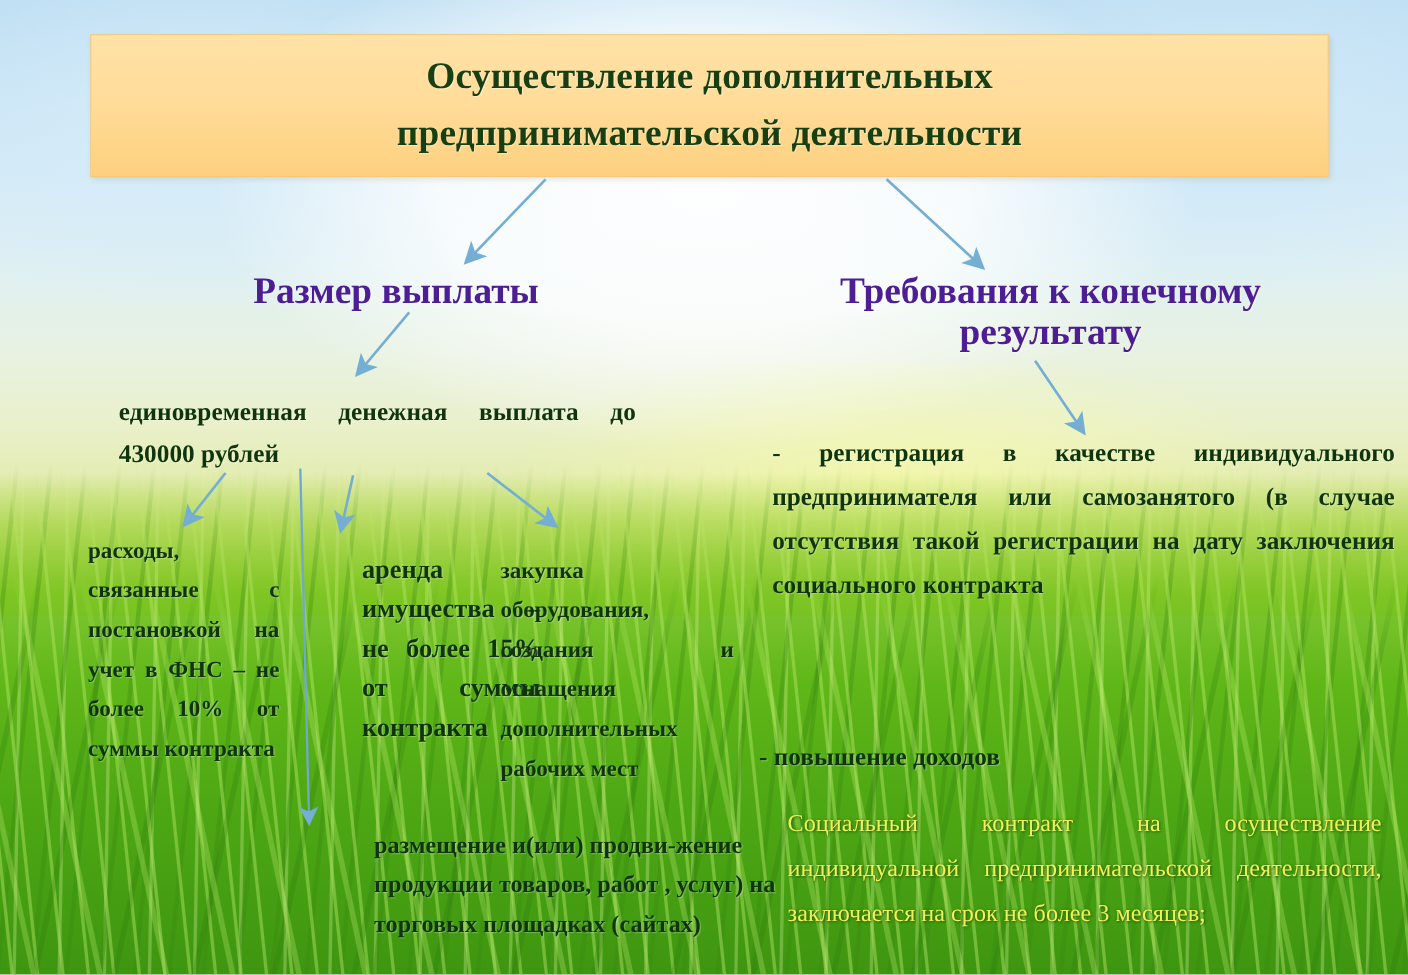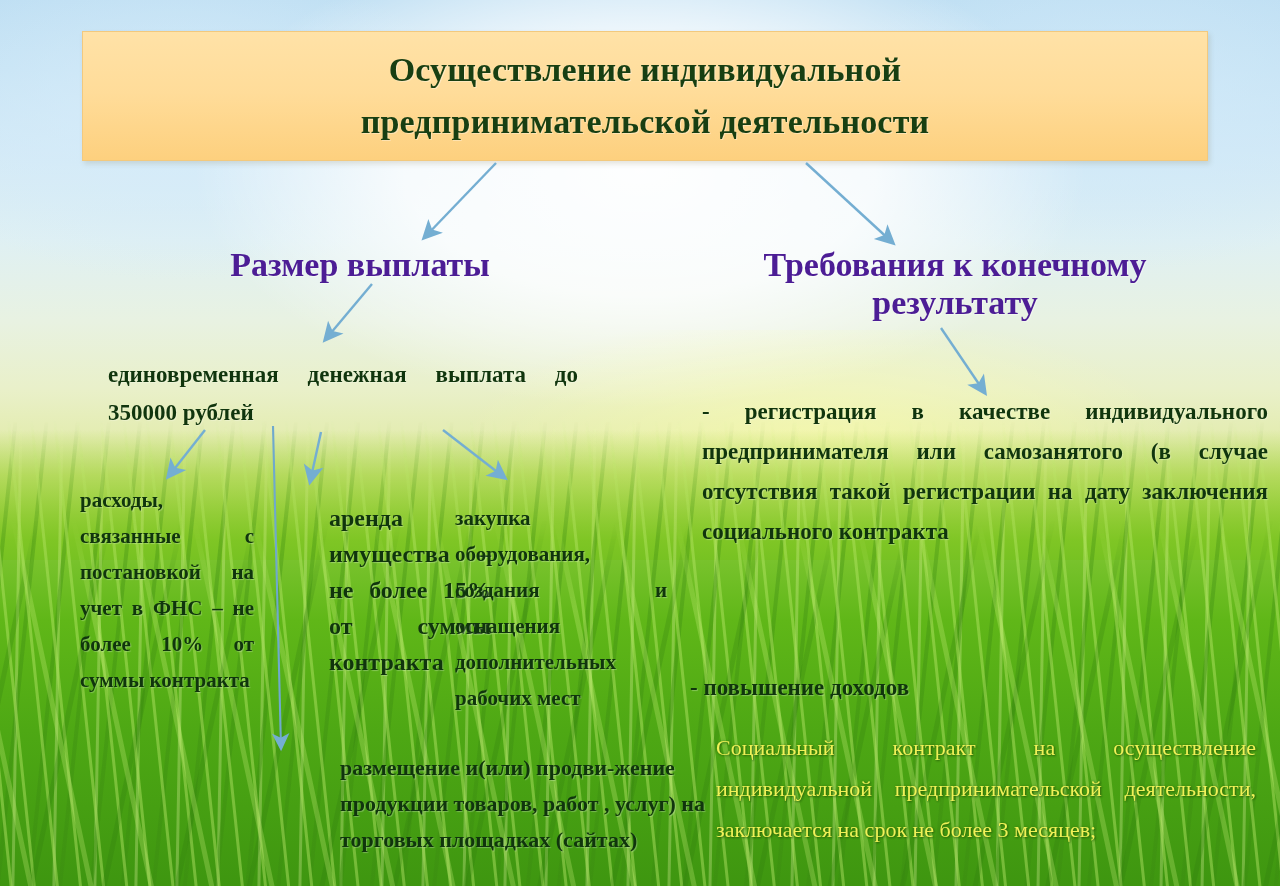--- a/index.html
+++ b/index.html
@@ -121,21 +121,21 @@
 
 <div id="slide">
 
   <div class="bg-sky"></div>
   <div class="bg-glow"></div>
   <div class="bg-grass"></div>
   <div class="grass-tex"></div>
   <div class="grass-tex2"></div>
 
   <div class="title-box">
-    <div class="title-line">Осуществление индивидуальной</div>
+    <div class="title-line">Осуществление дополнительных</div>
     <div class="title-line">предпринимательской деятельности</div>
   </div>
 
   <svg id="arrows" viewBox="0 0 1280 886" xmlns="http://www.w3.org/2000/svg">
     <defs>
       <marker id="ah" markerWidth="11" markerHeight="11" refX="7.5" refY="5" orient="auto" markerUnits="strokeWidth">
         <path d="M0.5,0.8 L9,5 L0.5,9.2 L2.6,5 Z" fill="#74aed2"></path>
       </marker>
     </defs>
 
@@ -144,21 +144,21 @@
     <line x1="372" y1="284" x2="325" y2="340" stroke="#74aed2" stroke-width="2.4" marker-end="url(#ah)"></line>
     <line x1="205" y1="430" x2="168" y2="477" stroke="#74aed2" stroke-width="2.4" marker-end="url(#ah)"></line>
     <line x1="321" y1="432" x2="310" y2="482" stroke="#74aed2" stroke-width="2.4" marker-end="url(#ah)"></line>
     <line x1="443" y1="430" x2="505" y2="478" stroke="#74aed2" stroke-width="2.4" marker-end="url(#ah)"></line>
     <line x1="273" y1="426" x2="281" y2="748" stroke="#6fa9cd" stroke-width="2.1" marker-end="url(#ah)"></line>
     <line x1="941" y1="328" x2="985" y2="393" stroke="#74aed2" stroke-width="2.4" marker-end="url(#ah)"></line>
   </svg>
 
   <div class="branch-head" id="head-left">Размер выплаты</div>
 
-  <div class="txt justify" id="blk-payment">единовременная денежная выплата до 350000 рублей</div>
+  <div class="txt justify" id="blk-payment">единовременная денежная выплата до 430000 рублей</div>
 
   <div class="txt justify" id="blk-col1">расходы, связанные с постановкой на учет в ФНС – не более 10% от суммы контракта</div>
 
   <div class="txt justify" id="blk-col2">аренда имущества – не более 15% от суммы контракта</div>
 
   <div class="txt justify" id="blk-col3">закупка оборудования, создания и оснащения дополнительных рабочих мест</div>
 
   <div class="txt" id="blk-promo">размещение и(или) продви-жение продукции товаров, работ , услуг) на торговых площадках (сайтах)</div>
 
   <div class="branch-head" id="head-right">Требования к конечному результату</div>

